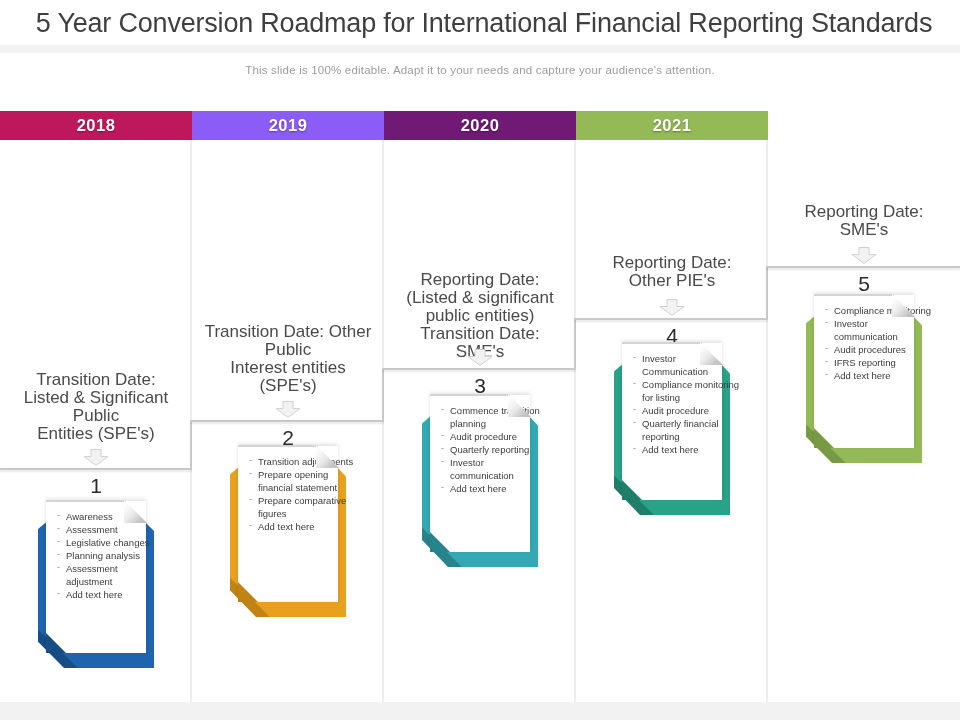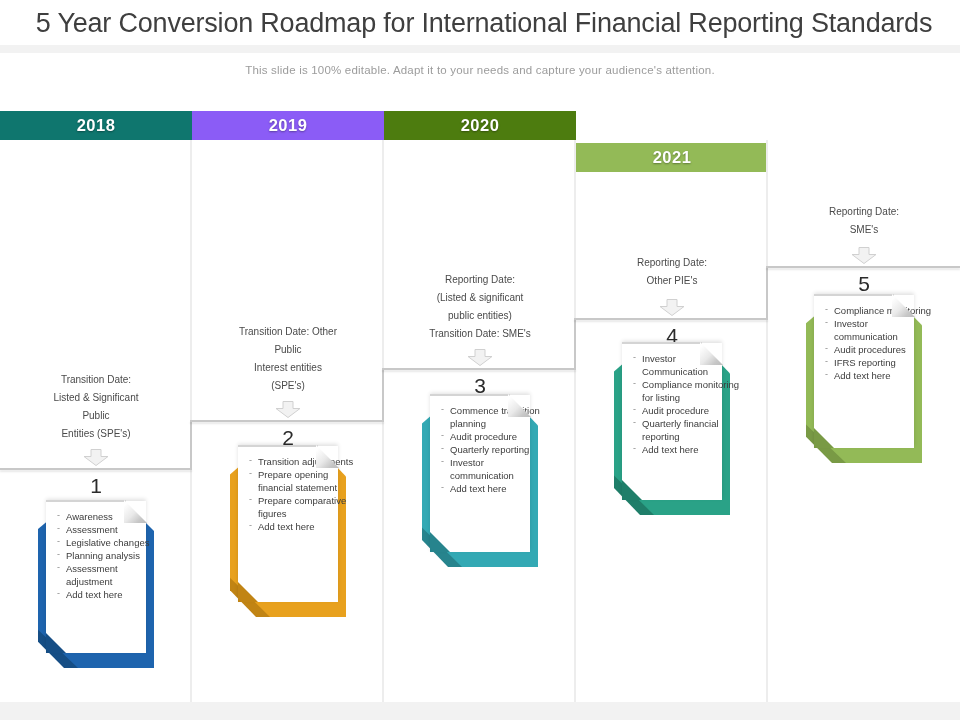--- a/index.html
+++ b/index.html
@@ -16,22 +16,22 @@
   .slide-subtitle{
     position:absolute;top:64px;left:0;width:960px;text-align:center;
     font-size:11.5px;color:#9c9c9c;letter-spacing:0.2px;
   }
   .year-bar{position:absolute;top:111px;left:0;width:960px;height:29px;display:flex;}
   .year-seg{
     width:192px;height:29px;display:flex;align-items:center;justify-content:center;
     color:#ffffff;font-weight:bold;font-size:16.5px;
     text-shadow:0 1px 2px rgba(0,0,0,0.35);letter-spacing:0.5px;
   }
-  .y1{background:#1e64ae;} .y2{background:#0f766e;} .y3{background:#8b5cf6;}
-  .y4{background:#4d7c0f;} .y5{background:#93ba57;margin-top:32px;}
+  .y1{background:#1e64ae;} .y2{background:#be185d;} .y3{background:#8b5cf6;}
+  .y4{background:#701a75;} .y5{background:#93ba57;}
 
   .divider{position:absolute;top:140px;height:562px;width:2px;background:#ededed;}
   .dv1{left:190px;} .dv2{left:382px;} .dv3{left:574px;} .dv4{left:766px;}
 
   .bottom-strip{position:absolute;top:702px;left:0;width:960px;height:18px;background:#f2f2f2;}
 
   .step-h,.step-v{position:absolute;background:#c8c8c8;z-index:3;}
   .step-h{height:2px;box-shadow:0 2px 2px rgba(0,0,0,0.10);}
   .step-v{width:2px;}
   .sh1{top:468px;left:0;width:192px;}
@@ -39,21 +39,21 @@
   .sh2{top:420px;left:190px;width:194px;}
   .sv2{left:382px;top:368px;height:54px;}
   .sh3{top:368px;left:382px;width:194px;}
   .sv3{left:574px;top:318px;height:52px;}
   .sh4{top:318px;left:574px;width:194px;}
   .sv4{left:766px;top:266px;height:54px;}
   .sh5{top:266px;left:766px;width:194px;}
 
   .col-label{
     position:absolute;width:172px;text-align:center;white-space:pre-line;
-    font-size:10px;line-height:18px;color:#4a4a4a;z-index:4;
+    font-size:17px;line-height:18px;color:#4a4a4a;z-index:4;
   }
   .lb1{left:10px;top:371px;} .lb2{left:202px;top:323px;} .lb3{left:394px;top:271px;}
   .lb4{left:586px;top:254px;} .lb5{left:778px;top:203px;}
 
   .down-arrow{position:absolute;z-index:4;}
   .ar1{left:83px;top:449px;} .ar2{left:275px;top:401px;} .ar3{left:467px;top:349px;}
   .ar4{left:659px;top:299px;} .ar5{left:851px;top:247px;}
 
   .step-number{
     position:absolute;width:192px;text-align:center;

